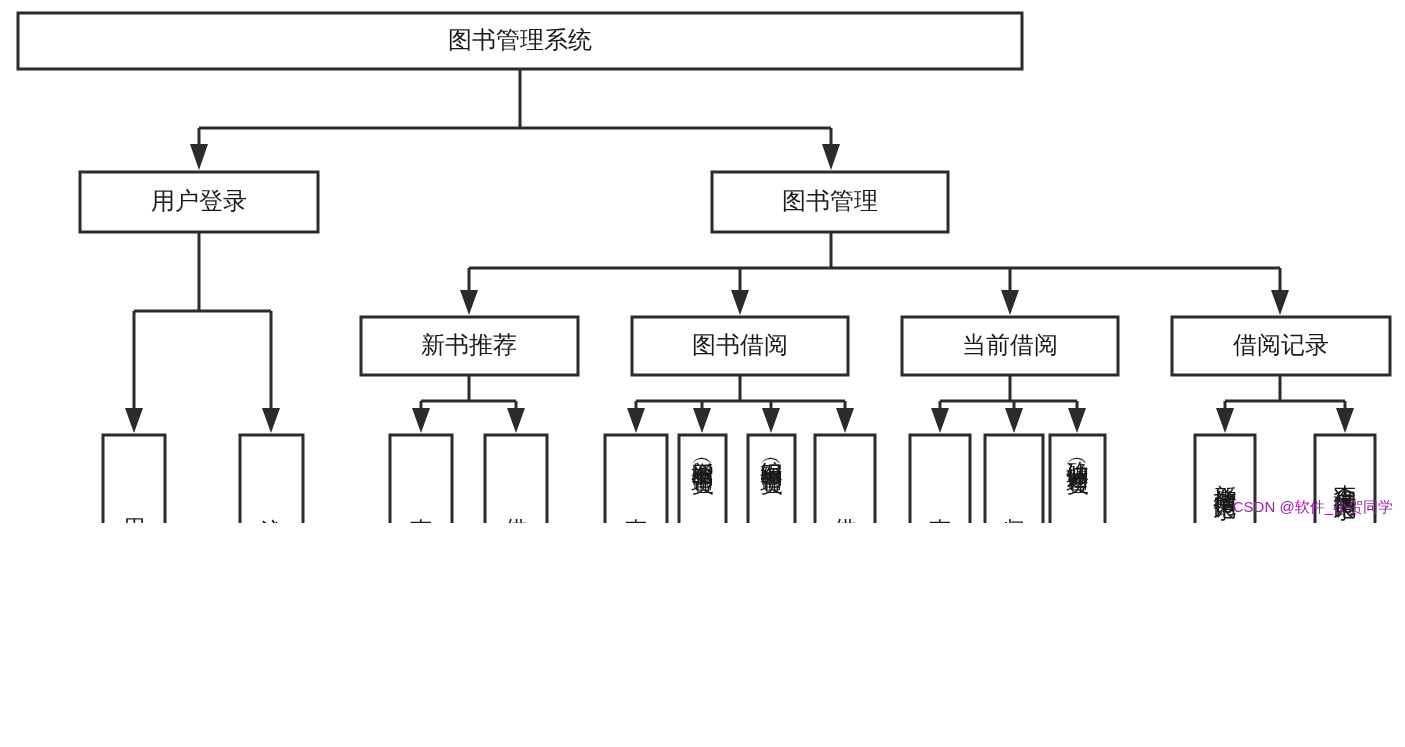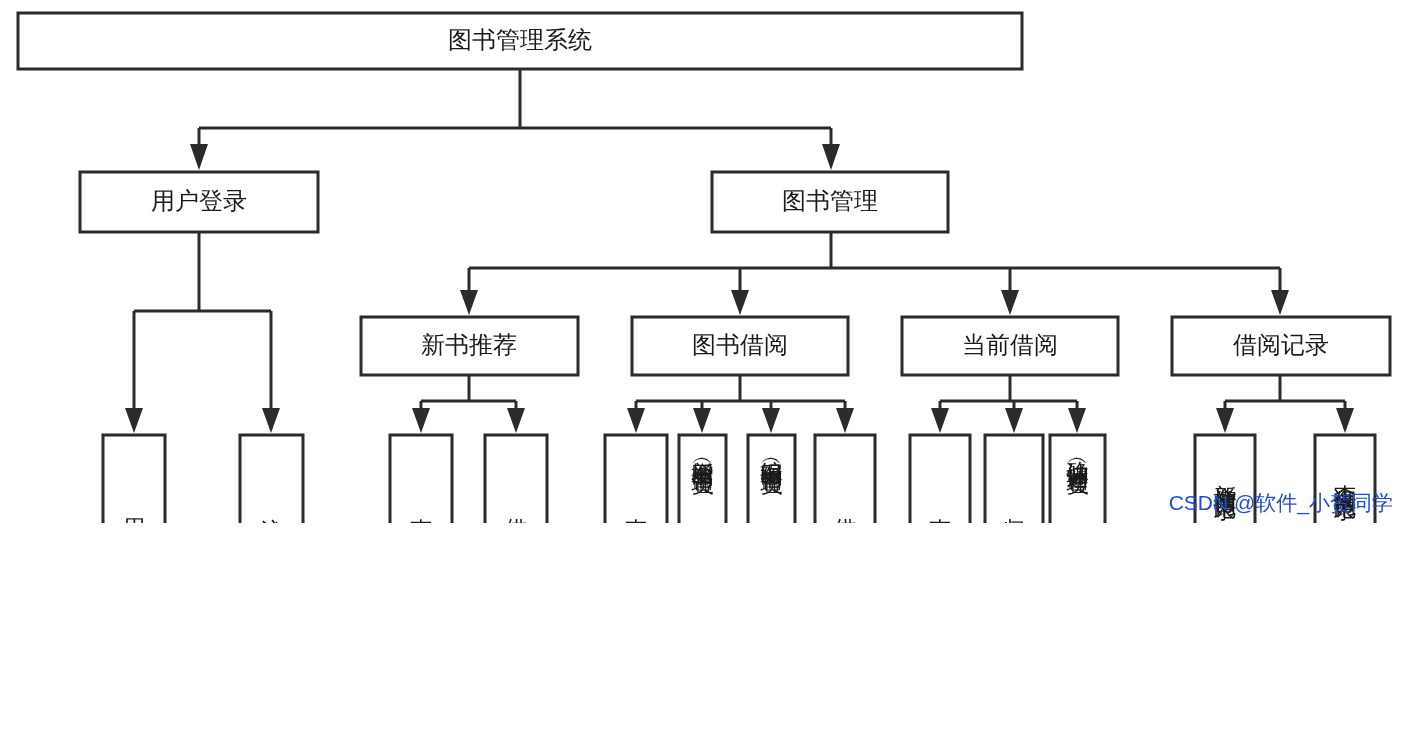--- a/index.html
+++ b/index.html
@@ -65,22 +65,22 @@
     line-height: 1.18;
     color: #1a1a1a;
     letter-spacing: 3px;
     white-space: nowrap;
   }
   .watermark {
     position: absolute;
     right: 12px;
     bottom: 6px;
     font-family: "Liberation Sans", "DejaVu Sans", sans-serif;
-    font-size: 21px;
-    color: #1d4ed8;
+    font-size: 15px;
+    color: #a21caf;
     white-space: nowrap;
   }
 </style>
 </head>
 <body>
 
 <div id="diagram-root">
 
   <svg class="diagram-svg" viewBox="0 0 1405 747">
 

